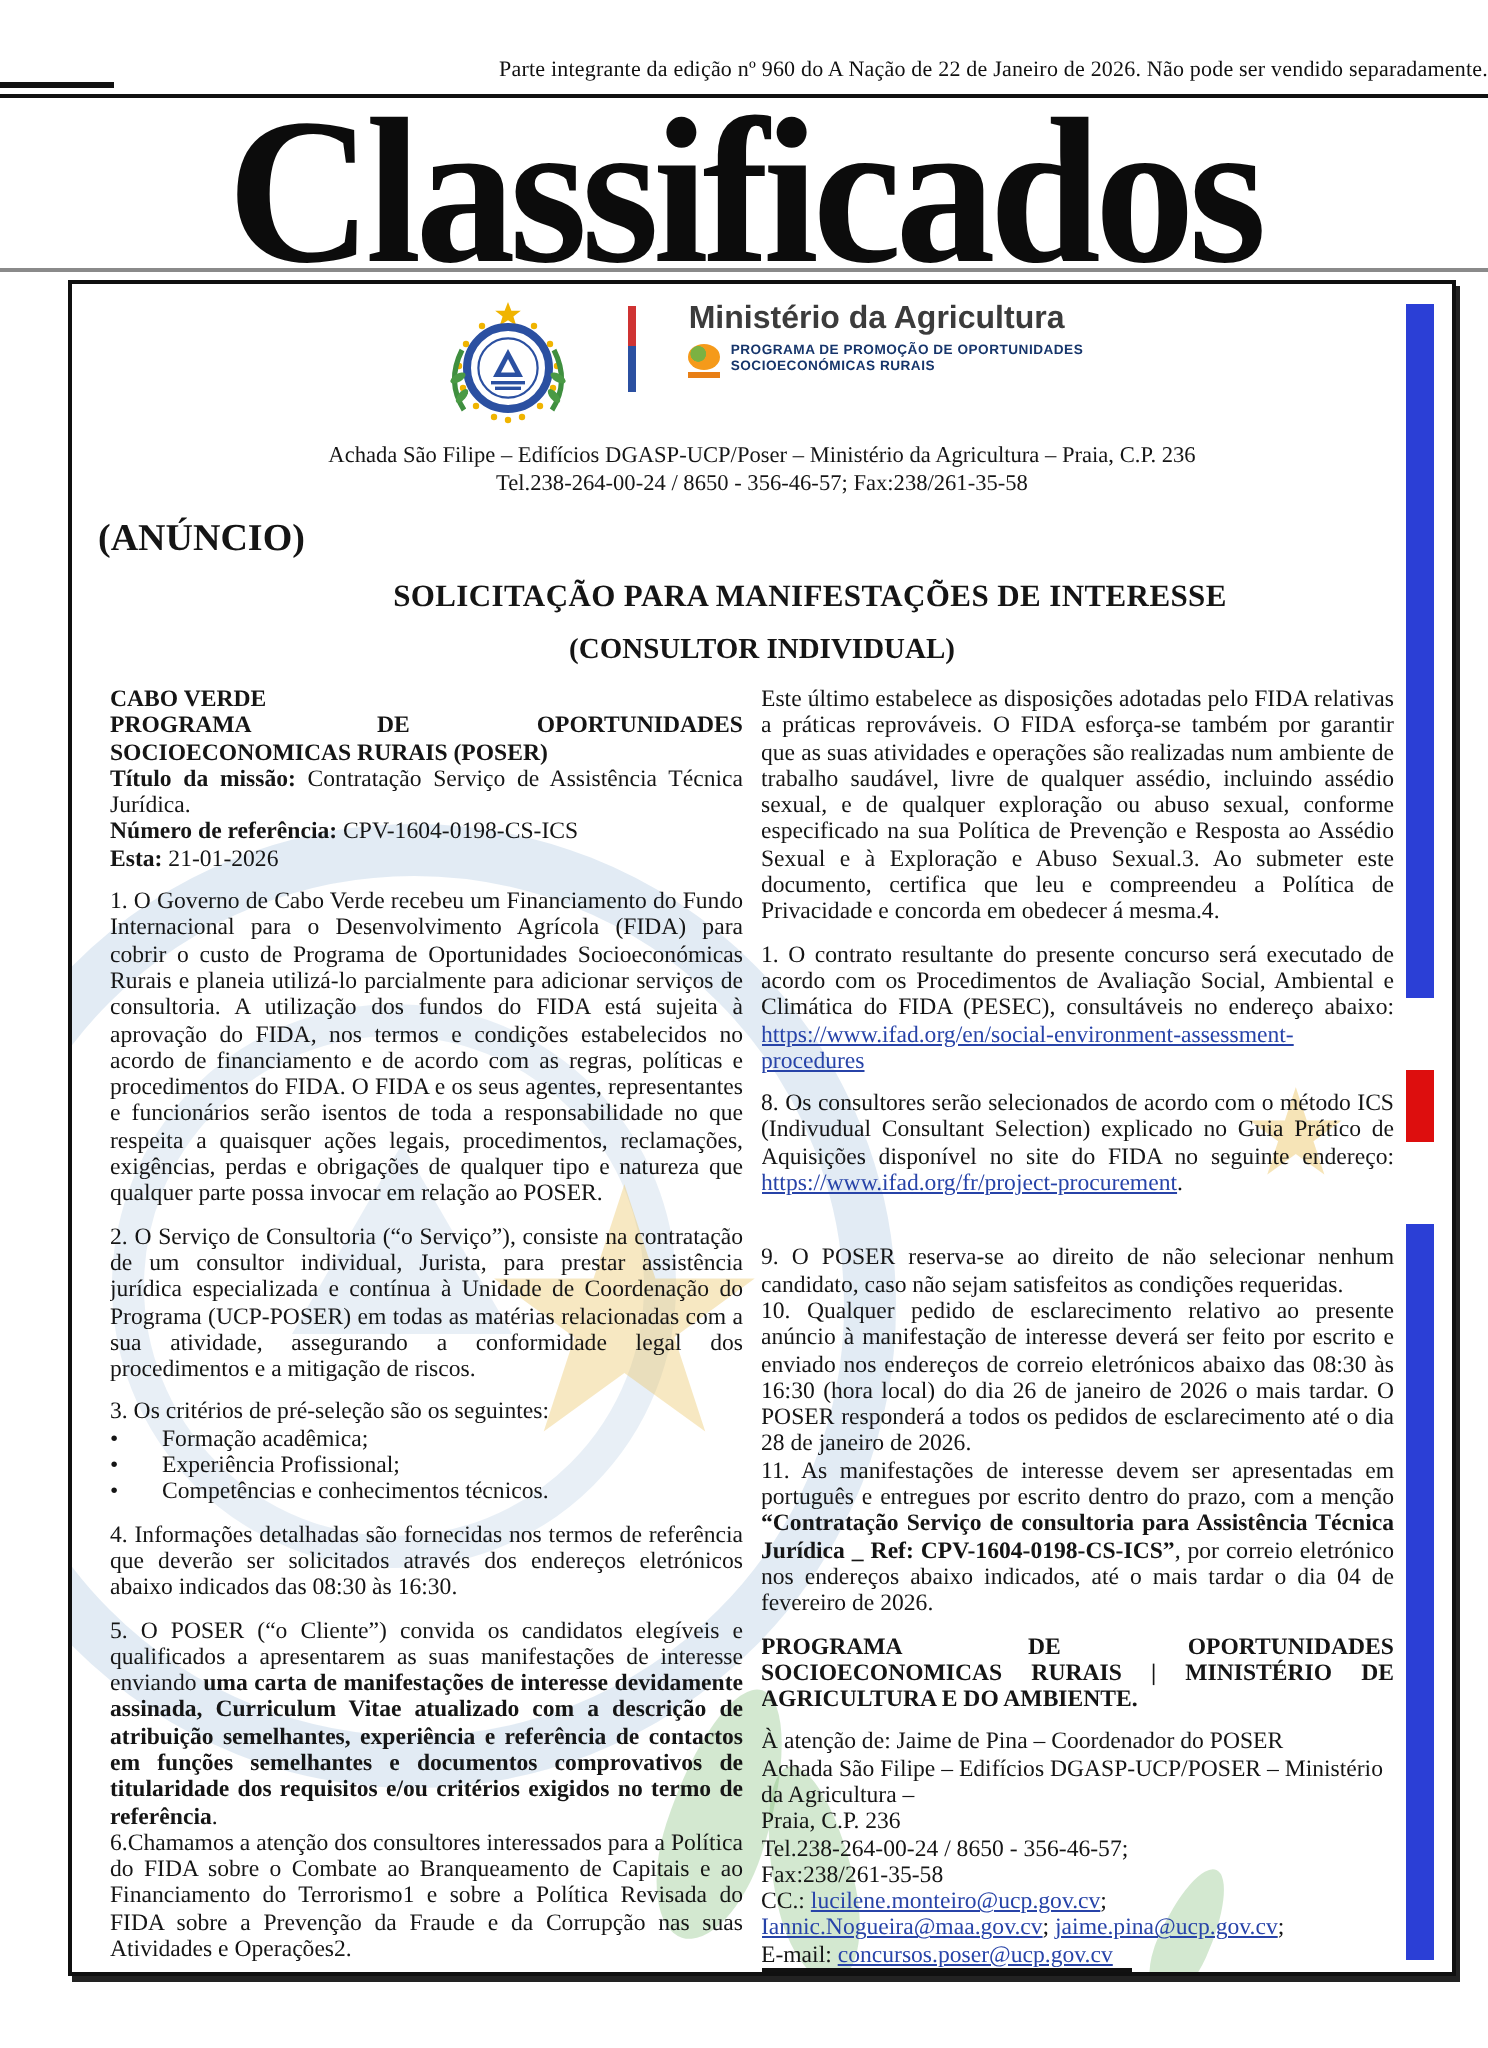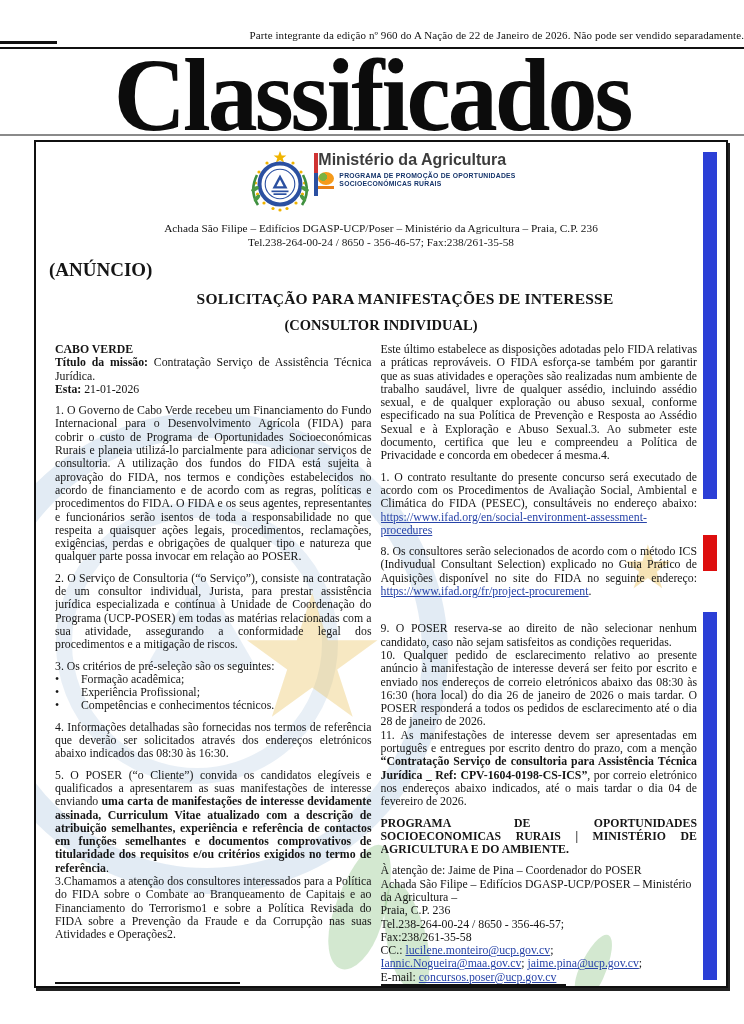--- a/index.html
+++ b/index.html
@@ -44,21 +44,21 @@
   .wm-leaf1{left:300px;top:700px;width:50px;height:130px;transform:rotate(18deg);}
   .wm-leaf2{left:350px;top:740px;width:40px;height:110px;transform:rotate(-12deg);}
   .wm-leaf3{left:545px;top:790px;width:26px;height:70px;transform:rotate(24deg);}
   
   .bar{position:absolute;left:667px;width:14px;z-index:2;}
   .bar-blue-top{top:10px;height:347px;background:#2b3fd6;}
   .bar-red{top:393px;height:36px;background:#dd0e0e;}
   .bar-blue-bottom{top:470px;height:368px;background:#2b3fd6;}
   
   .content{position:relative;z-index:1;}
-  .gov-header{display:flex;justify-content:center;align-items:flex-start;gap:0;margin-top:9px;}
+  .gov-header{display:flex;justify-content:center;align-items:flex-start;gap:26px;margin-top:9px;}
   .gov-sep{width:4px;height:43px;margin-top:2px;
     background:linear-gradient(180deg,#cf3333 0 46%,#2b50a1 46% 100%);}
   .gov-text{font-family:"Liberation Sans",sans-serif;}
   .gov-name{font-size:16px;font-weight:bold;color:#3c3c3c;line-height:17px;}
   .prog-row{display:flex;align-items:flex-start;gap:5px;margin-top:4px;}
   .prog-ball{width:16px;height:13px;border-radius:50%;
     background:radial-gradient(circle at 32% 38%, #7cb142 0 28%, #f59a1a 30% 100%);}
   .prog-bar{width:16px;height:3px;background:#e87f16;margin-top:1px;}
   .prog-text{font-size:6.8px;font-weight:bold;color:#16356b;line-height:8.4px;letter-spacing:.25px;}
   
@@ -169,21 +169,23 @@
         <div>Tel.238-264-00-24 / 8650 - 356-46-57; Fax:238/261-35-58</div>
       </div>
       <div class="anuncio">(ANÚNCIO)</div>
       <div class="doc-title">SOLICITAÇÃO PARA MANIFESTAÇÕES DE INTERESSE</div>
       <div class="doc-subtitle">(CONSULTOR INDIVIDUAL)</div>
 
       <div class="columns">
 
         <div class="col">
           <p class="nogap tight"><b>CABO VERDE</b></p>
+          <p class="nogap"><b>PROGRAMA DE OPORTUNIDADES SOCIOECONOMICAS RURAIS (POSER)</b></p>
           <p class="nogap"><b>Título da missão:</b><span> Contratação Serviço de Assistência Técnica Jurídica.</span></p>
+          <p class="nogap tight"><b>Número de referência:</b><span> CPV-1604-0198-CS-ICS</span></p>
           <p class="tight"><b>Esta:</b><span> 21-01-2026</span></p>
 
           <p>1. O Governo de Cabo Verde recebeu um Financiamento do Fundo Internacional para o Desenvolvimento Agrícola (FIDA) para cobrir o custo de Programa de Oportunidades Socioeconómicas Rurais e planeia utilizá-lo parcialmente para adicionar serviços de consultoria. A utilização dos fundos do FIDA está sujeita à aprovação do FIDA, nos termos e condições estabelecidos no acordo de financiamento e de acordo com as regras, políticas e procedimentos do FIDA. O FIDA e os seus agentes, representantes e funcionários serão isentos de toda a responsabilidade no que respeita a quaisquer ações legais, procedimentos, reclamações, exigências, perdas e obrigações de qualquer tipo e natureza que qualquer parte possa invocar em relação ao POSER.</p>
           <p>2. O Serviço de Consultoria (“o Serviço”), consiste na contratação de um consultor individual, Jurista, para prestar assistência jurídica especializada e contínua à Unidade de Coordenação do Programa (UCP-POSER) em todas as matérias relacionadas com a sua atividade, assegurando a conformidade legal dos procedimentos e a mitigação de riscos.</p>
 
           <p class="nogap">3. Os critérios de pré-seleção são os seguintes:</p>
           <div class="bullet">
             <span class="b-dot">•</span>
             <span class="b-txt">Formação acadêmica;</span>
           </div>
@@ -191,21 +193,21 @@
             <span class="b-dot">•</span>
             <span class="b-txt">Experiência Profissional;</span>
           </div>
           <div class="bullet" style="margin-bottom:8px;">
             <span class="b-dot">•</span>
             <span class="b-txt">Competências e conhecimentos técnicos.</span>
           </div>
 
           <p>4. Informações detalhadas são fornecidas nos termos de referência que deverão ser solicitados através dos endereços eletrónicos abaixo indicados das 08:30 às 16:30.</p>
           <p class="nogap"><span>5. O POSER (“o Cliente”) convida os candidatos elegíveis e qualificados a apresentarem as suas manifestações de interesse enviando </span><b>uma carta de manifestações de interesse devidamente assinada, Curriculum Vitae atualizado com a descrição de atribuição semelhantes, experiência e referência de contactos em funções semelhantes e documentos comprovativos de titularidade dos requisitos e/ou critérios exigidos no termo de referência</b><span>.</span></p>
-          <p>3.Chamamos a atenção dos consultores interessados para a Política do FIDA sobre o Combate ao Branqueamento de Capitais e ao Financiamento do Terrorismo1 e sobre a Política Revisada do FIDA sobre a Prevenção da Fraude e da Corrupção nas suas Atividades e Operações2.</p>
+          <p>6.Chamamos a atenção dos consultores interessados para a Política do FIDA sobre o Combate ao Branqueamento de Capitais e ao Financiamento do Terrorismo1 e sobre a Política Revisada do FIDA sobre a Prevenção da Fraude e da Corrupção nas suas Atividades e Operações2.</p>
 
           <div class="fn-block">
             <div class="fn-rule"></div>
 
           </div>
         </div>
 
         <div class="col">
           <p>Este último estabelece as disposições adotadas pelo FIDA relativas a práticas reprováveis. O FIDA esforça-se também por garantir que as suas atividades e operações são realizadas num ambiente de trabalho saudável, livre de qualquer assédio, incluindo assédio sexual, e de qualquer exploração ou abuso sexual, conforme especificado na sua Política de Prevenção e Resposta ao Assédio Sexual e à Exploração e Abuso Sexual.3. Ao submeter este documento, certifica que leu e compreendeu a Política de Privacidade e concorda em obedecer á mesma.4.</p>
           <p><span>1. O contrato resultante do presente concurso será executado de acordo com os Procedimentos de Avaliação Social, Ambiental e Climática do FIDA (PESEC), consultáveis no endereço abaixo: </span><span class="lnk">https://www.ifad.org/en/social-environment-assessment-procedures</span></p>

